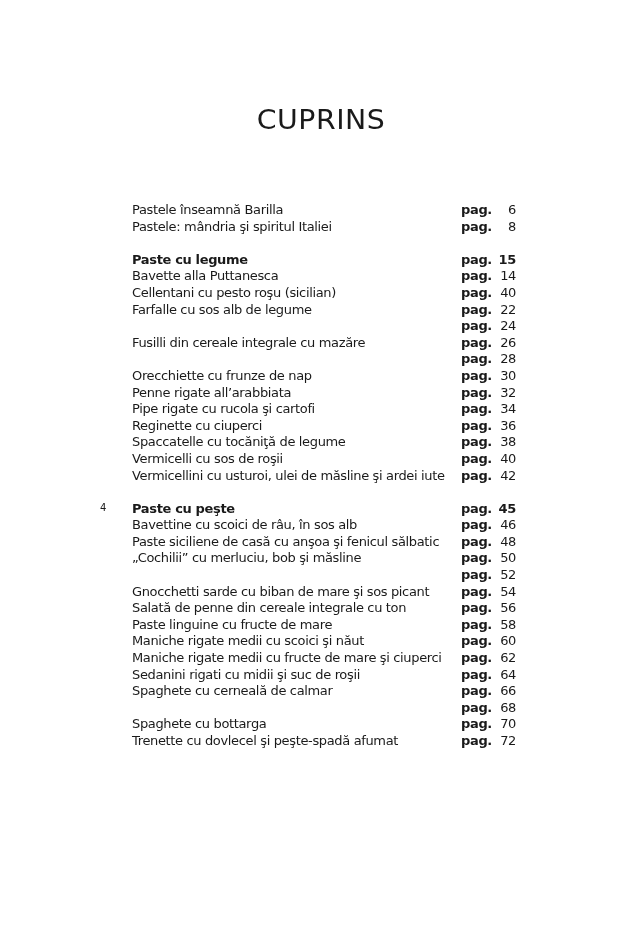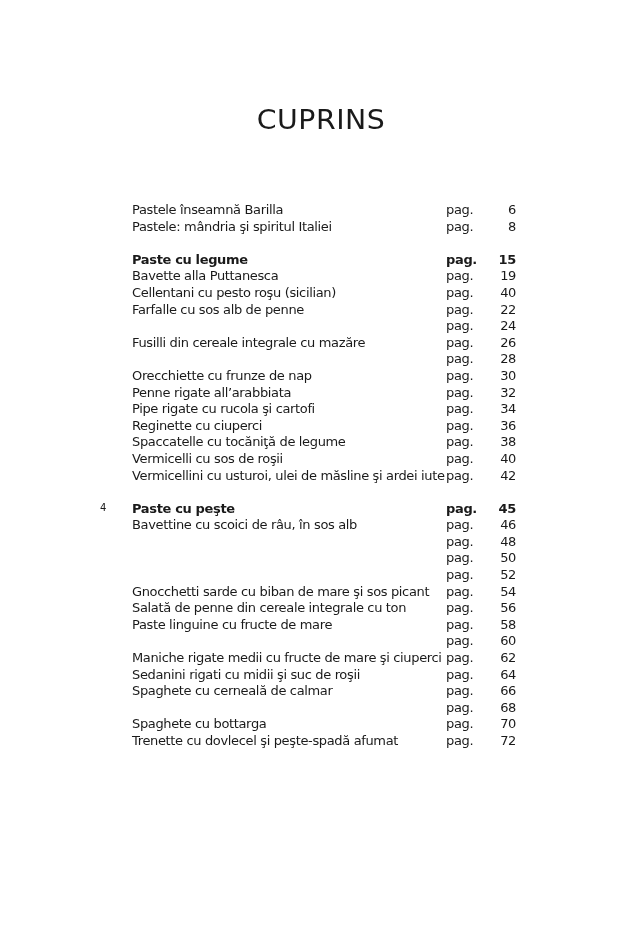--- a/index.html
+++ b/index.html
@@ -46,22 +46,23 @@
       white-space: nowrap;
       letter-spacing: -0.35px;
     }
     .toc-row .entry-title {
       position: absolute;
       left: 0;
       top: 0;
     }
     .toc-row .entry-pag {
       position: absolute;
-      left: 314px;
+      left: 329px;
       top: 0;
+      font-weight: bold;
     }
     .toc-row .entry-num {
       position: absolute;
       right: 0;
       top: 0;
       width: 24px;
       text-align: right;
     }
     .toc-row.heading {
       font-weight: bold;
@@ -96,29 +97,29 @@
 
   <div class="toc-section">
     <div class="toc-row heading">
       <span class="entry-title">Paste cu legume</span>
       <span class="entry-pag">pag.</span>
       <span class="entry-num">15</span>
     </div>
     <div class="toc-row">
       <span class="entry-title">Bavette alla Puttanesca</span>
       <span class="entry-pag">pag.</span>
-      <span class="entry-num">19</span>
+      <span class="entry-num">14</span>
     </div>
     <div class="toc-row">
       <span class="entry-title">Cellentani cu pesto roşu (sicilian)</span>
       <span class="entry-pag">pag.</span>
       <span class="entry-num">40</span>
     </div>
     <div class="toc-row">
-      <span class="entry-title">Farfalle cu sos alb de penne</span>
+      <span class="entry-title">Farfalle cu sos alb de legume</span>
       <span class="entry-pag">pag.</span>
       <span class="entry-num">22</span>
     </div>
     <div class="toc-row">
       <span class="entry-pag">pag.</span>
       <span class="entry-num">24</span>
     </div>
     <div class="toc-row">
       <span class="entry-title">Fusilli din cereale integrale cu mazăre</span>
       <span class="entry-pag">pag.</span>
@@ -170,24 +171,26 @@
       <span class="entry-title">Paste cu peşte</span>
       <span class="entry-pag">pag.</span>
       <span class="entry-num">45</span>
     </div>
     <div class="toc-row">
       <span class="entry-title">Bavettine cu scoici de râu, în sos alb</span>
       <span class="entry-pag">pag.</span>
       <span class="entry-num">46</span>
     </div>
     <div class="toc-row">
+      <span class="entry-title">Paste siciliene de casă cu anşoa şi fenicul sălbatic</span>
       <span class="entry-pag">pag.</span>
       <span class="entry-num">48</span>
     </div>
     <div class="toc-row">
+      <span class="entry-title">„Cochilii” cu merluciu, bob şi măsline</span>
       <span class="entry-pag">pag.</span>
       <span class="entry-num">50</span>
     </div>
     <div class="toc-row">
       <span class="entry-pag">pag.</span>
       <span class="entry-num">52</span>
     </div>
     <div class="toc-row">
       <span class="entry-title">Gnocchetti sarde cu biban de mare şi sos picant</span>
       <span class="entry-pag">pag.</span>
@@ -197,20 +200,21 @@
       <span class="entry-title">Salată de penne din cereale integrale cu ton</span>
       <span class="entry-pag">pag.</span>
       <span class="entry-num">56</span>
     </div>
     <div class="toc-row">
       <span class="entry-title">Paste linguine cu fructe de mare</span>
       <span class="entry-pag">pag.</span>
       <span class="entry-num">58</span>
     </div>
     <div class="toc-row">
+      <span class="entry-title">Maniche rigate medii cu scoici şi năut</span>
       <span class="entry-pag">pag.</span>
       <span class="entry-num">60</span>
     </div>
     <div class="toc-row">
       <span class="entry-title">Maniche rigate medii cu fructe de mare şi ciuperci</span>
       <span class="entry-pag">pag.</span>
       <span class="entry-num">62</span>
     </div>
     <div class="toc-row">
       <span class="entry-title">Sedanini rigati cu midii şi suc de roşii</span>

